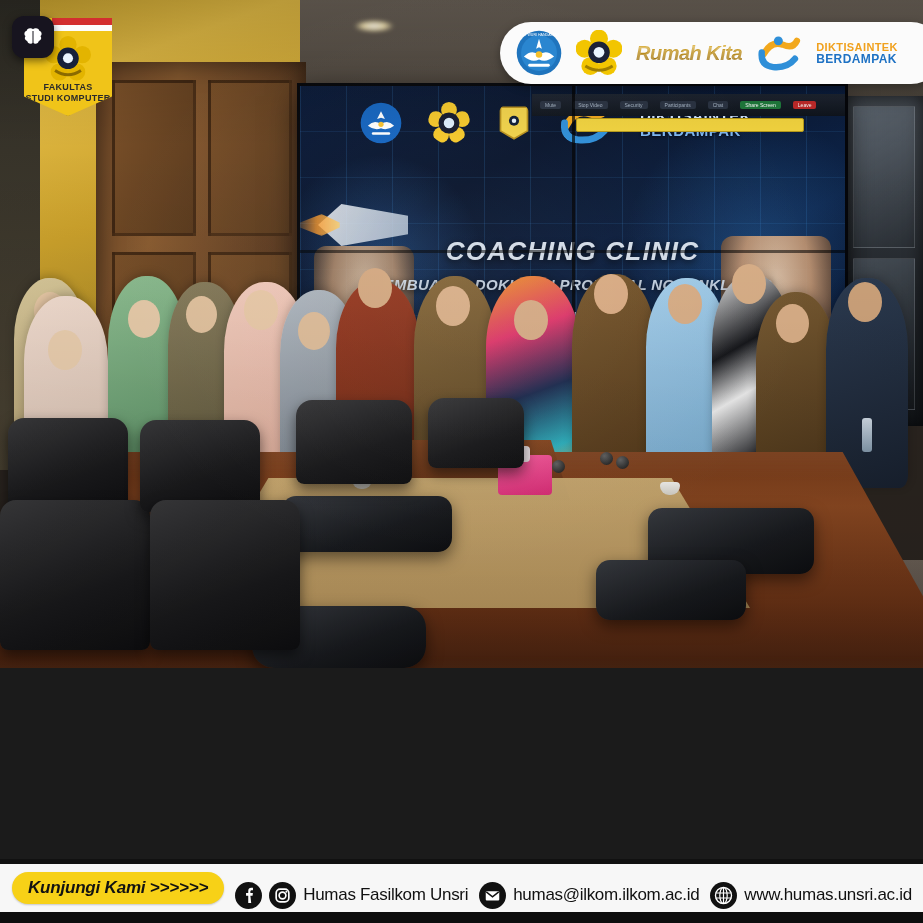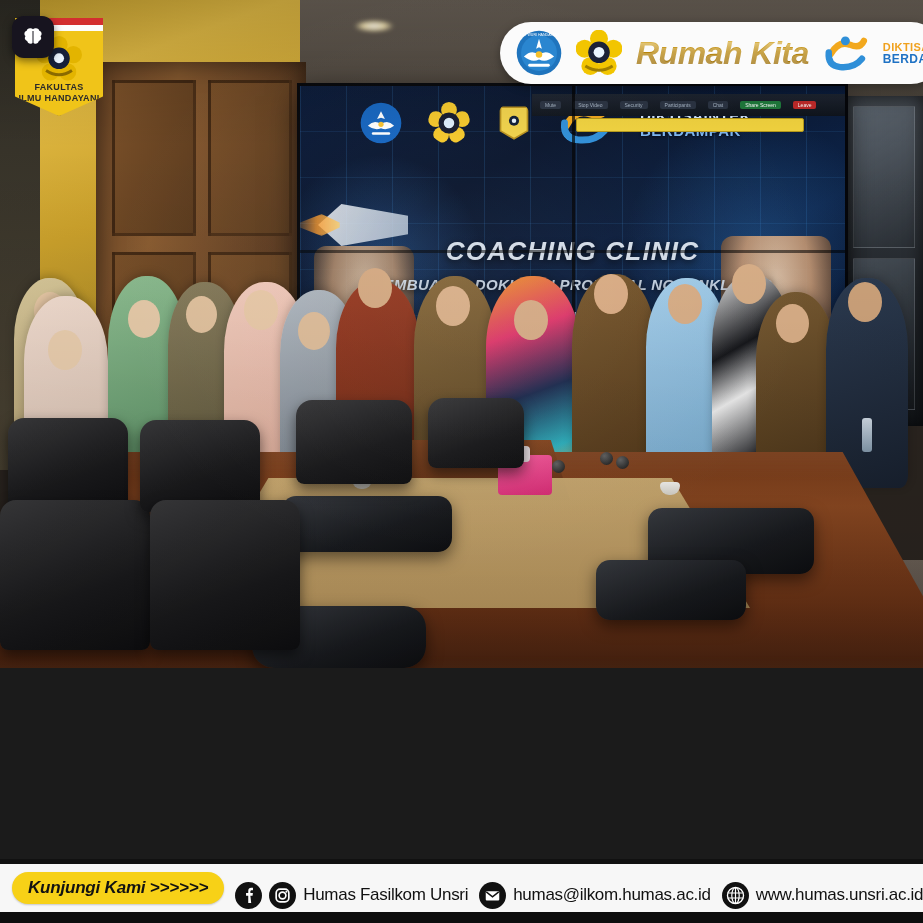--- a/index.html
+++ b/index.html
@@ -213,21 +213,21 @@
   .photo-shade{
     position:absolute;inset:0;
     background:
       radial-gradient(ellipse at 50% 42%, rgba(255,255,255,.05), rgba(0,0,0,0) 55%),
       linear-gradient(180deg, rgba(0,0,0,.18) 0%, rgba(0,0,0,0) 22%, rgba(0,0,0,.14) 100%);
     pointer-events:none;
   }
 
   
   .fk-badge{
-    position:absolute;left:15px;top:18px;width:88px;height:98px;z-index:6;
+    position:absolute;left:24px;top:18px;width:88px;height:98px;z-index:6;
     background:#f0c419;
     clip-path:polygon(0% 0%,100% 0%,100% 80%,50% 100%,0% 80%);
     box-shadow:0 4px 10px rgba(0,0,0,.45);
     text-align:center;
   }
   .fk-flag{position:absolute;left:28px;top:0;width:60px;height:7px;background:#d32f2f;}
   .fk-flag2{position:absolute;left:28px;top:7px;width:60px;height:6px;background:#fdfdfd;}
   .fk-seal{
     position:absolute;left:50%;top:18px;transform:translateX(-50%);
     width:46px;height:46px;
@@ -242,21 +242,21 @@
   }
 
   
   .top-pill{
     position:absolute;left:500px;top:22px;width:410px;height:62px;border-radius:31px;z-index:6;
     background:#fbfbfb;display:flex;align-items:center;gap:14px;padding:0 16px;
     box-shadow:0 3px 10px rgba(0,0,0,.35);
   }
   .tp-logo{width:46px;height:46px;flex:0 0 auto;}
   .rumahkita{
-    font-size:32px;font-weight:bold;font-style:italic;letter-spacing:-.5px;
+    font-size:20px;font-weight:bold;font-style:italic;letter-spacing:-.5px;
     background:linear-gradient(180deg,#f4d57a 0%,#b8860b 45%,#8a5f06 100%);
     -webkit-background-clip:text;background-clip:text;color:transparent;
     text-shadow:0 1px 0 rgba(255,255,255,.25);
     white-space:nowrap;
   }
   .tp-dikti{line-height:1.0;}
   .tp-dikti .d1{font-size:11px;font-weight:bold;color:#f0a11e;letter-spacing:.4px;}
   .tp-dikti .d2{font-size:12px;font-weight:bold;color:#1f72c4;letter-spacing:.4px;}
 
   
@@ -475,21 +475,21 @@
           <circle cx="52" cy="26" r="12"></circle>
         <circle cx="44" cy="50" r="12"></circle>
           <circle cx="20" cy="50" r="12"></circle>
           <circle cx="12" cy="26" r="12"></circle>
       </g>
       <circle cx="32" cy="31" r="15" fill="#16203a"></circle>
       <circle cx="32" cy="31" r="7" fill="#e9f4ff"></circle>
       <path d="M14 48 Q32 60 50 48" stroke="#8a6a00" stroke-width="4" fill="none"></path>
     </svg>
     <div class="fk-t1">FAKULTAS</div>
-    <div class="fk-t2">ILMU HANDAYANI</div>
+    <div class="fk-t2">STUDI KOMPUTER</div>
   </div>
 
   <div class="app-icon">
     <svg width="24" height="24" viewBox="0 0 24 24">
       <path d="M9 3.2c-1.8 0-3.1 1.1-3.3 2.6C4.3 6.2 3.4 7.3 3.4 8.7c0 1 .5 1.9 1.2 2.4-.5.5-.8 1.2-.8 2 0 1.4 1 2.5 2.4 2.8.2 1.6 1.6 2.8 3.4 2.8 1 0 1.8-.4 2.4-1V4.2c-.6-.6-1.4-1-2.4-1h-.6z" fill="#fff"></path>
       <path d="M15 3.2c1.8 0 3.1 1.1 3.3 2.6 1.4.4 2.3 1.5 2.3 2.9 0 1-.5 1.9-1.2 2.4.5.5.8 1.2.8 2 0 1.4-1 2.5-2.4 2.8-.2 1.6-1.6 2.8-3.4 2.8-1 0-1.8-.4-2.4-1V4.2c.6-.6 1.4-1 2.4-1h.6z" fill="#fff"></path>
       <path d="M12 6v13" stroke="#17141f" stroke-width="1" fill="none"></path>
     </svg>
   </div>
 
@@ -550,21 +550,21 @@
       </svg>
       <span class="ftxt">Humas Fasilkom Unsri</span>
     </div>
 
     <div class="fitem">
       <svg class="ficon" viewBox="0 0 32 32">
         <circle cx="16" cy="16" r="16" fill="#111"></circle>
         <rect x="8" y="11" width="16" height="11" rx="1.3" fill="#fff"></rect>
         <path d="M8.6 11.7 L16 17.6 L23.4 11.7" fill="none" stroke="#111" stroke-width="1.7"></path>
       </svg>
-      <span class="ftxt">humas@ilkom.humas.ac.id</span>
+      <span class="ftxt">humas@ilkom.ilkom.ac.id</span>
     </div>
 
     <div class="fitem">
       <svg class="ficon" viewBox="0 0 32 32">
         <circle cx="16" cy="16" r="16" fill="#111"></circle>
         <circle cx="16" cy="16" r="9.5" fill="none" stroke="#fff" stroke-width="1.6"></circle>
         <ellipse cx="16" cy="16" rx="4.4" ry="9.5" fill="none" stroke="#fff" stroke-width="1.4"></ellipse>
         <path d="M6.7 13h18.6M6.7 19h18.6M16 6.5v19" stroke="#fff" stroke-width="1.4" fill="none"></path>
       </svg>
       <span class="ftxt">www.humas.unsri.ac.id</span>

